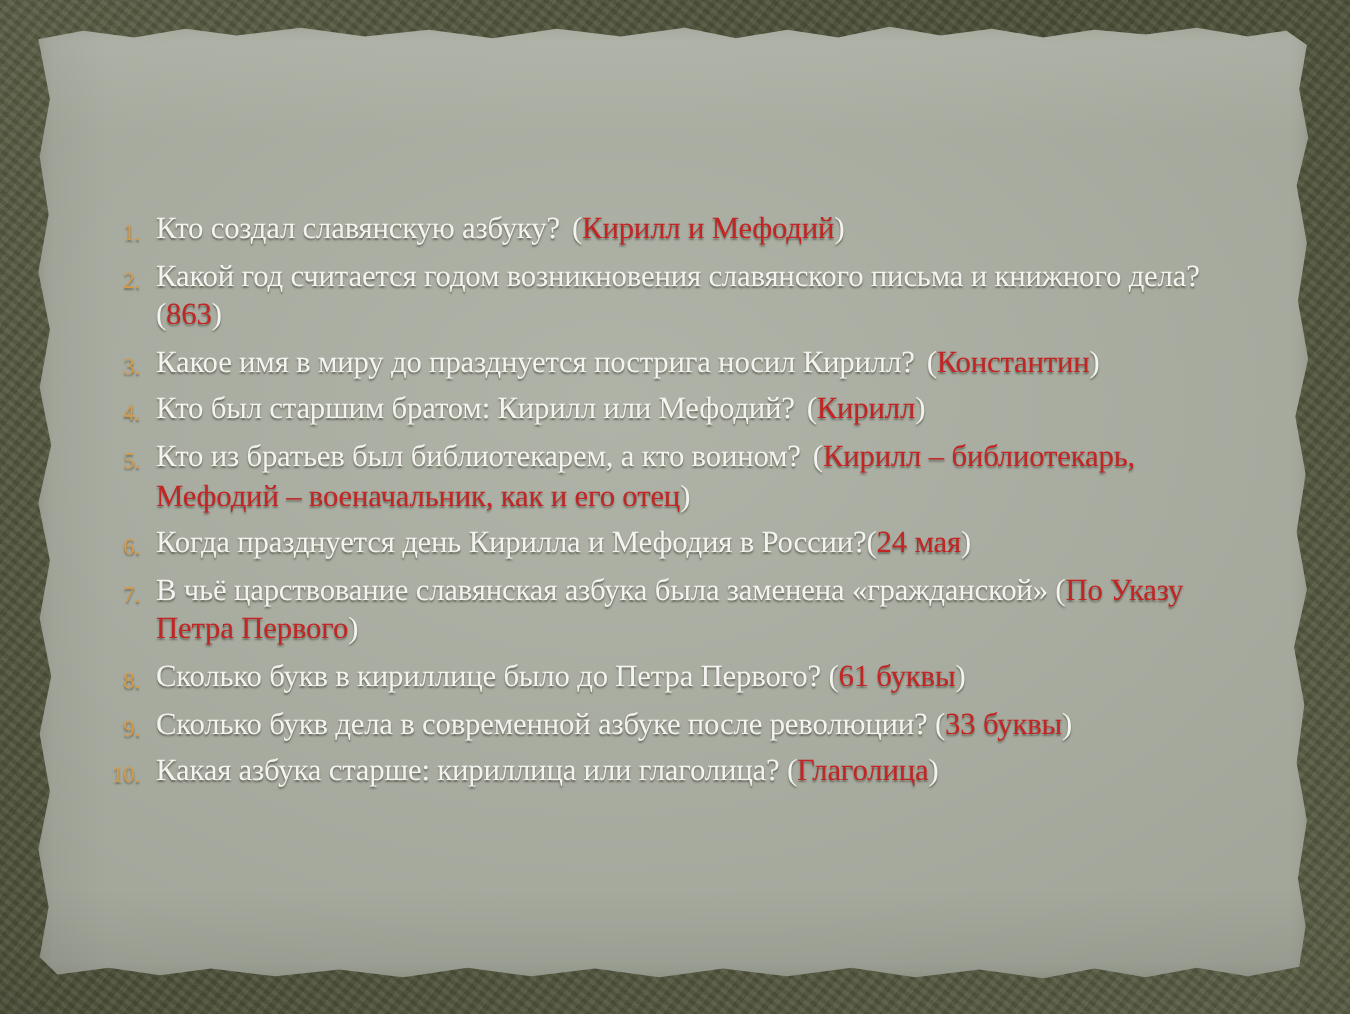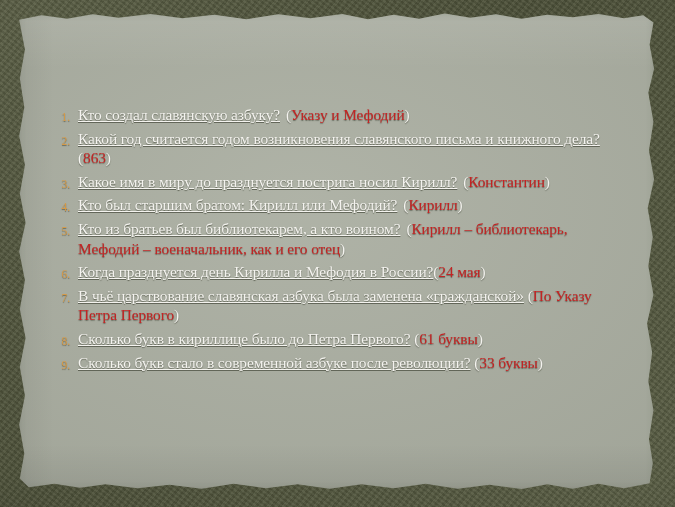--- a/index.html
+++ b/index.html
@@ -123,21 +123,20 @@
     width: 34px;
     text-align: right;
     font-size: 11.5px;
     color: #d79a46;
     text-shadow: 0 1px 1px rgba(40,44,30,0.5);
     font-variant-numeric: normal;
   }
 
   .q-text {
     color: #f4f3ef;
-    text-decoration: underline;
   }
 
   .ans-paren {
     color: #f4f3ef;
   }
 
   .ans {
     color: #c32424;
     text-shadow: 0 1px 1px rgba(40,44,30,0.5);
   }
@@ -156,21 +155,21 @@
 
   <div id="paper">
     <div id="paper-shade"></div>
     <div id="paper-edge"></div>
   </div>
 
   <ol id="quiz-list">
 
     <li class="quiz-item">
       <span class="quiz-num">1.</span>
-      <span class="q-text">Кто создал славянскую азбуку?</span><span class="gap"></span><span class="ans-paren">(</span><span class="ans">Указу и Мефодий</span><span class="ans-paren">)</span>
+      <span class="q-text">Кто создал славянскую азбуку?</span><span class="gap"></span><span class="ans-paren">(</span><span class="ans">Кирилл и Мефодий</span><span class="ans-paren">)</span>
     </li>
 
     <li class="quiz-item">
       <span class="quiz-num">2.</span>
       <span class="q-text">Какой год считается годом возникновения славянского письма и книжного дела?</span><span class="gap"></span><span class="ans-paren">(</span><span class="ans">863</span><span class="ans-paren">)</span>
     </li>
 
     <li class="quiz-item">
       <span class="quiz-num">3.</span>
       <span class="q-text">Какое имя в миру до празднуется пострига  носил Кирилл?</span><span class="gap"></span><span class="ans-paren">(</span><span class="ans">Константин</span><span class="ans-paren">)</span>
@@ -196,19 +195,23 @@
       <span class="q-text">В чьё царствование славянская азбука была заменена «гражданской»</span> <span class="ans-paren">(</span><span class="ans">По Указу Петра Первого</span><span class="ans-paren">)</span>
     </li>
 
     <li class="quiz-item">
       <span class="quiz-num">8.</span>
       <span class="q-text">Сколько букв в кириллице было до Петра Первого?</span> <span class="ans-paren">(</span><span class="ans">61 буквы</span><span class="ans-paren">)</span>
     </li>
 
     <li class="quiz-item">
       <span class="quiz-num">9.</span>
-      <span class="q-text">Сколько букв стало в современной азбуке после революции?</span> <span class="ans-paren">(</span><span class="ans">33 буквы</span><span class="ans-paren">)</span>
-    </li>
-
+      <span class="q-text">Сколько букв дела в современной азбуке после революции?</span> <span class="ans-paren">(</span><span class="ans">33 буквы</span><span class="ans-paren">)</span>
+    </li>
+
+    <li class="quiz-item">
+      <span class="quiz-num">10.</span>
+      <span class="q-text">Какая азбука старше: кириллица или глаголица?</span> <span class="ans-paren">(</span><span class="ans">Глаголица</span><span class="ans-paren">)</span>
+    </li>
 
   </ol>
 
 </div>
 
 </body></html>

